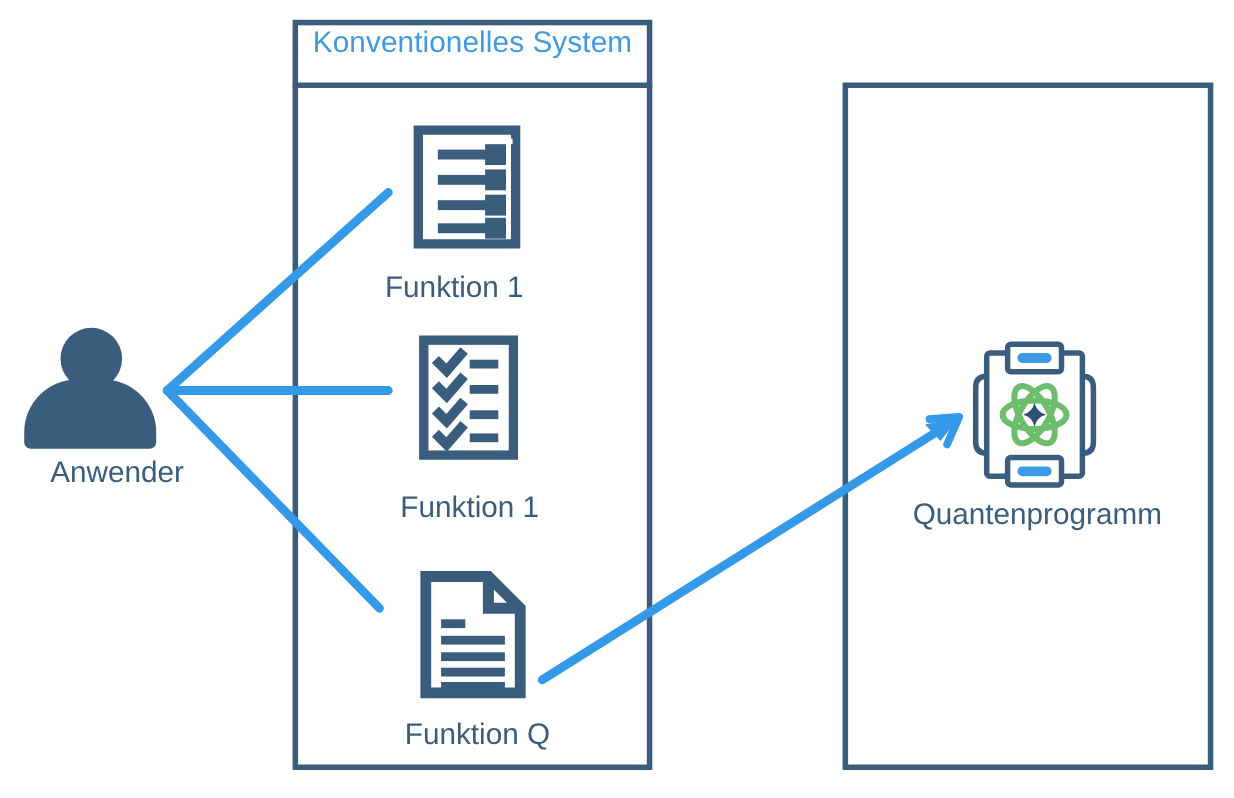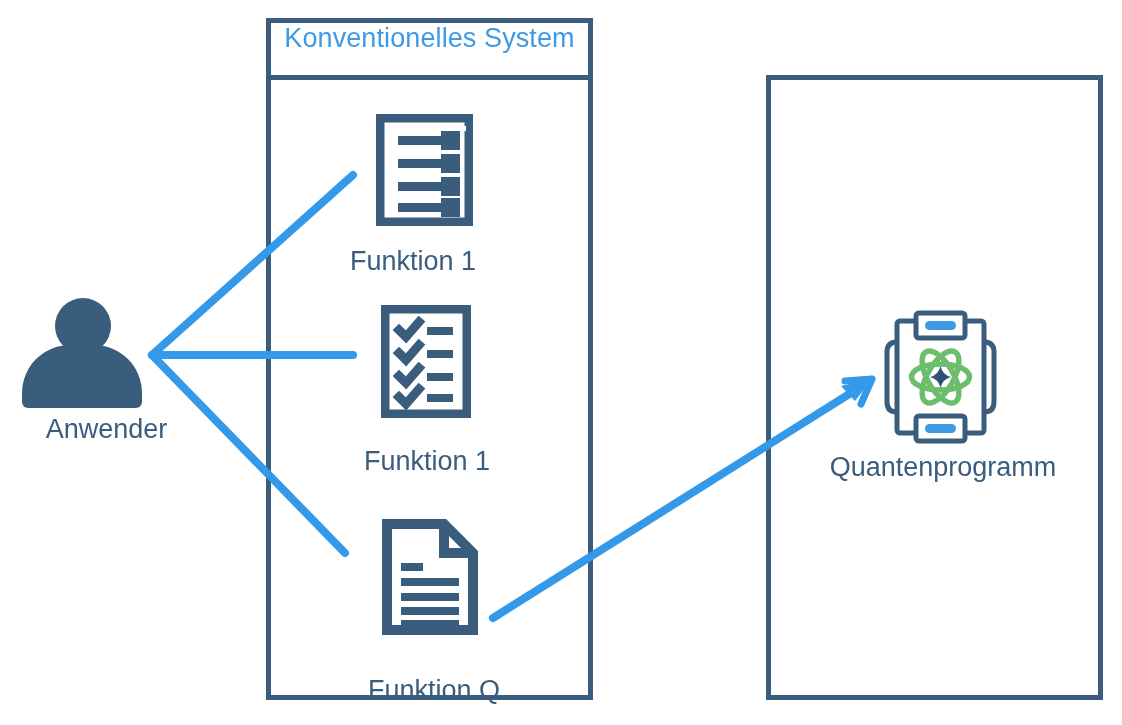--- a/index.html
+++ b/index.html
@@ -169,21 +169,21 @@
       <path d="M 62 5 L 62 34 L 91 34" fill="none" stroke="#3a5d7d" stroke-width="10" stroke-linejoin="miter"></path>
       <g fill="#3a5d7d">
         <rect x="19" y="44" width="22" height="8"></rect>
         <rect x="19" y="59" width="58" height="8"></rect>
         <rect x="19" y="74" width="58" height="8"></rect>
         <rect x="19" y="88" width="58" height="8"></rect>
         <rect x="19" y="101" width="58" height="8"></rect>
       </g>
     </svg>
   </div>
-  <div class="node-label" style="left:349px; top:652px; width:170px;margin-top:23px;">Funktion Q</div>
+  <div class="node-label" style="left:349px; top:652px; width:170px;">Funktion Q</div>
 
   <div class="icon-wrap" style="left:873px; top:307px; width:135px; height:140px;">
     <svg width="135" height="140" viewBox="0 0 135 140" xmlns="http://www.w3.org/2000/svg">
 
       <g fill="none" stroke="#3a5d7d" stroke-width="5">
         <path d="M 24 35 q -10 0 -10 10 L 14 95 q 0 10 10 10"></path>
         <path d="M 111 35 q 10 0 10 10 L 121 95 q 0 10 -10 10"></path>
       </g>
 
       <rect x="24" y="14" width="87" height="112" rx="3" fill="#ffffff" stroke="#3a5d7d" stroke-width="5"></rect>

